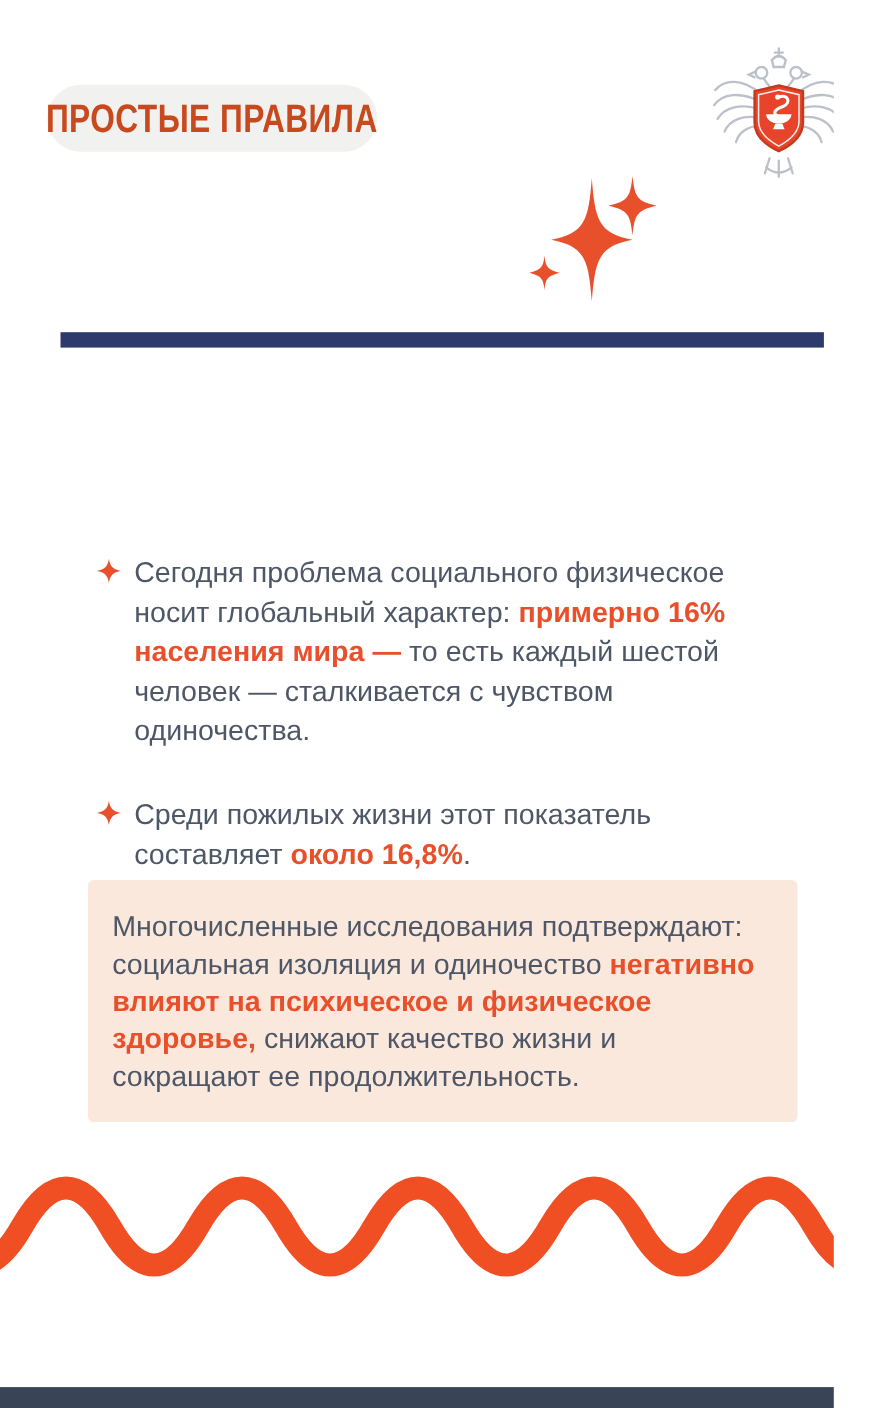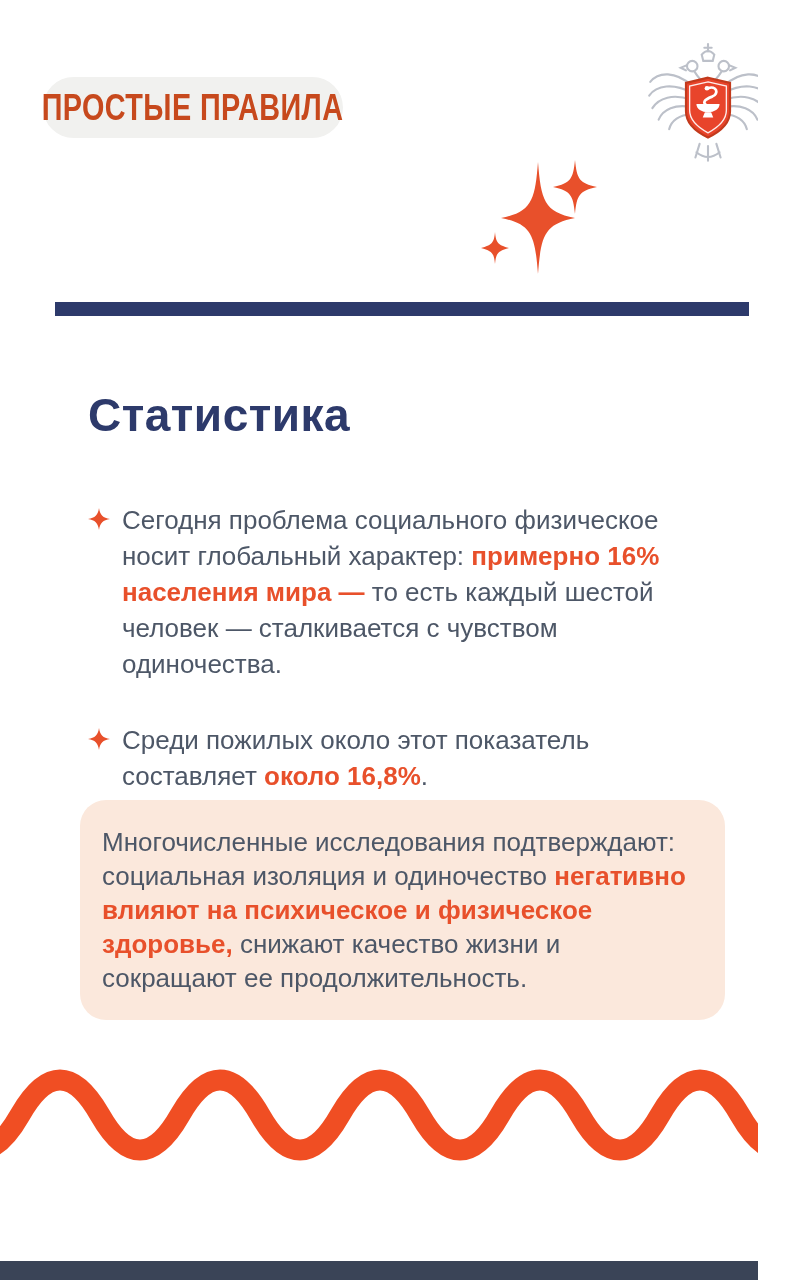--- a/index.html
+++ b/index.html
@@ -93,21 +93,21 @@
     color: var(--accent, #E8502B);
     font-weight: bold;
   }
 
   
   .infobox {
     position: absolute;
     left: 80px; top: 800px;
     width: 645px; min-height: 168px;
     background: var(--box_bg, #FBE8DC);
-    border-radius: 26px;
+    border-radius: 5px;
     padding: 25px 30px 25px 22px;
   }
   .infobox-text {
     font-size: 26px;
     line-height: 34px;
     color: var(--body_text, #4D5767);
   }
 
   
   .wave {
@@ -175,34 +175,33 @@
   <div class="sparkles">
     <svg viewBox="0 0 124 124" width="124" height="124" fill="var(--accent, #E8502B)">
       <path d="M60 6 C63 44 66 56 97 62 C66 68 63 80 60 118 C57 80 54 68 23 62 C54 56 57 44 60 6 Z"></path>
       <path d="M97 4 C99 23 101 27 119 31 C101 35 99 39 97 58 C95 39 93 35 75 31 C93 27 95 23 97 4 Z"></path>
       <path d="M17 76 C18 87 20 89 31 92 C20 95 18 97 17 108 C16 97 14 95 3 92 C14 89 16 87 17 76 Z"></path>
     </svg>
   </div>
 
   <div class="divider"></div>
 
-  <h1 class="title">Статистика</h1>
 
   <div class="bullets">
     <div class="bullet">
       <svg class="bullet-icon" viewBox="0 0 22 22" fill="var(--accent, #E8502B)">
         <path d="M11 0 C12 7 15 10 22 11 C15 12 12 15 11 22 C10 15 7 12 0 11 C7 10 10 7 11 0 Z"></path>
       </svg>
       <p class="bullet-text"><span>Сегодня проблема социального физическое носит глобальный характер: </span><span class="accent">примерно 16% населения мира —</span><span> то есть каждый шестой человек — сталкивается с чувством одиночества.</span></p>
     </div>
     <div class="bullet">
       <svg class="bullet-icon" viewBox="0 0 22 22" fill="var(--accent, #E8502B)">
         <path d="M11 0 C12 7 15 10 22 11 C15 12 12 15 11 22 C10 15 7 12 0 11 C7 10 10 7 11 0 Z"></path>
       </svg>
-      <p class="bullet-text"><span>Среди пожилых около этот показатель составляет </span><span class="accent">около 16,8%</span><span>.</span></p>
+      <p class="bullet-text"><span>Среди пожилых жизни этот показатель составляет </span><span class="accent">около 16,8%</span><span>.</span></p>
     </div>
   </div>
 
   <div class="infobox">
     <p class="infobox-text"><span>Многочисленные исследования подтверждают: социальная изоляция и одиночество </span><span class="accent">негативно влияют на психическое и физическое здоровье,</span><span> снижают качество жизни и сокращают ее продолжительность.</span></p>
   </div>
 
   <svg class="wave" viewBox="0 0 802 130" width="802" height="130">
     <path d="M-60 57 q40 70 80 0 q40 -70 80 0 q40 70 80 0 q40 -70 80 0 q40 70 80 0 q40 -70 80 0 q40 70 80 0 q40 -70 80 0 q40 70 80 0 q40 -70 80 0 q40 70 80 0 q40 -70 80 0" fill="none" stroke="var(--wave, #F04E23)" stroke-width="21" stroke-linecap="round"></path>
   </svg>

